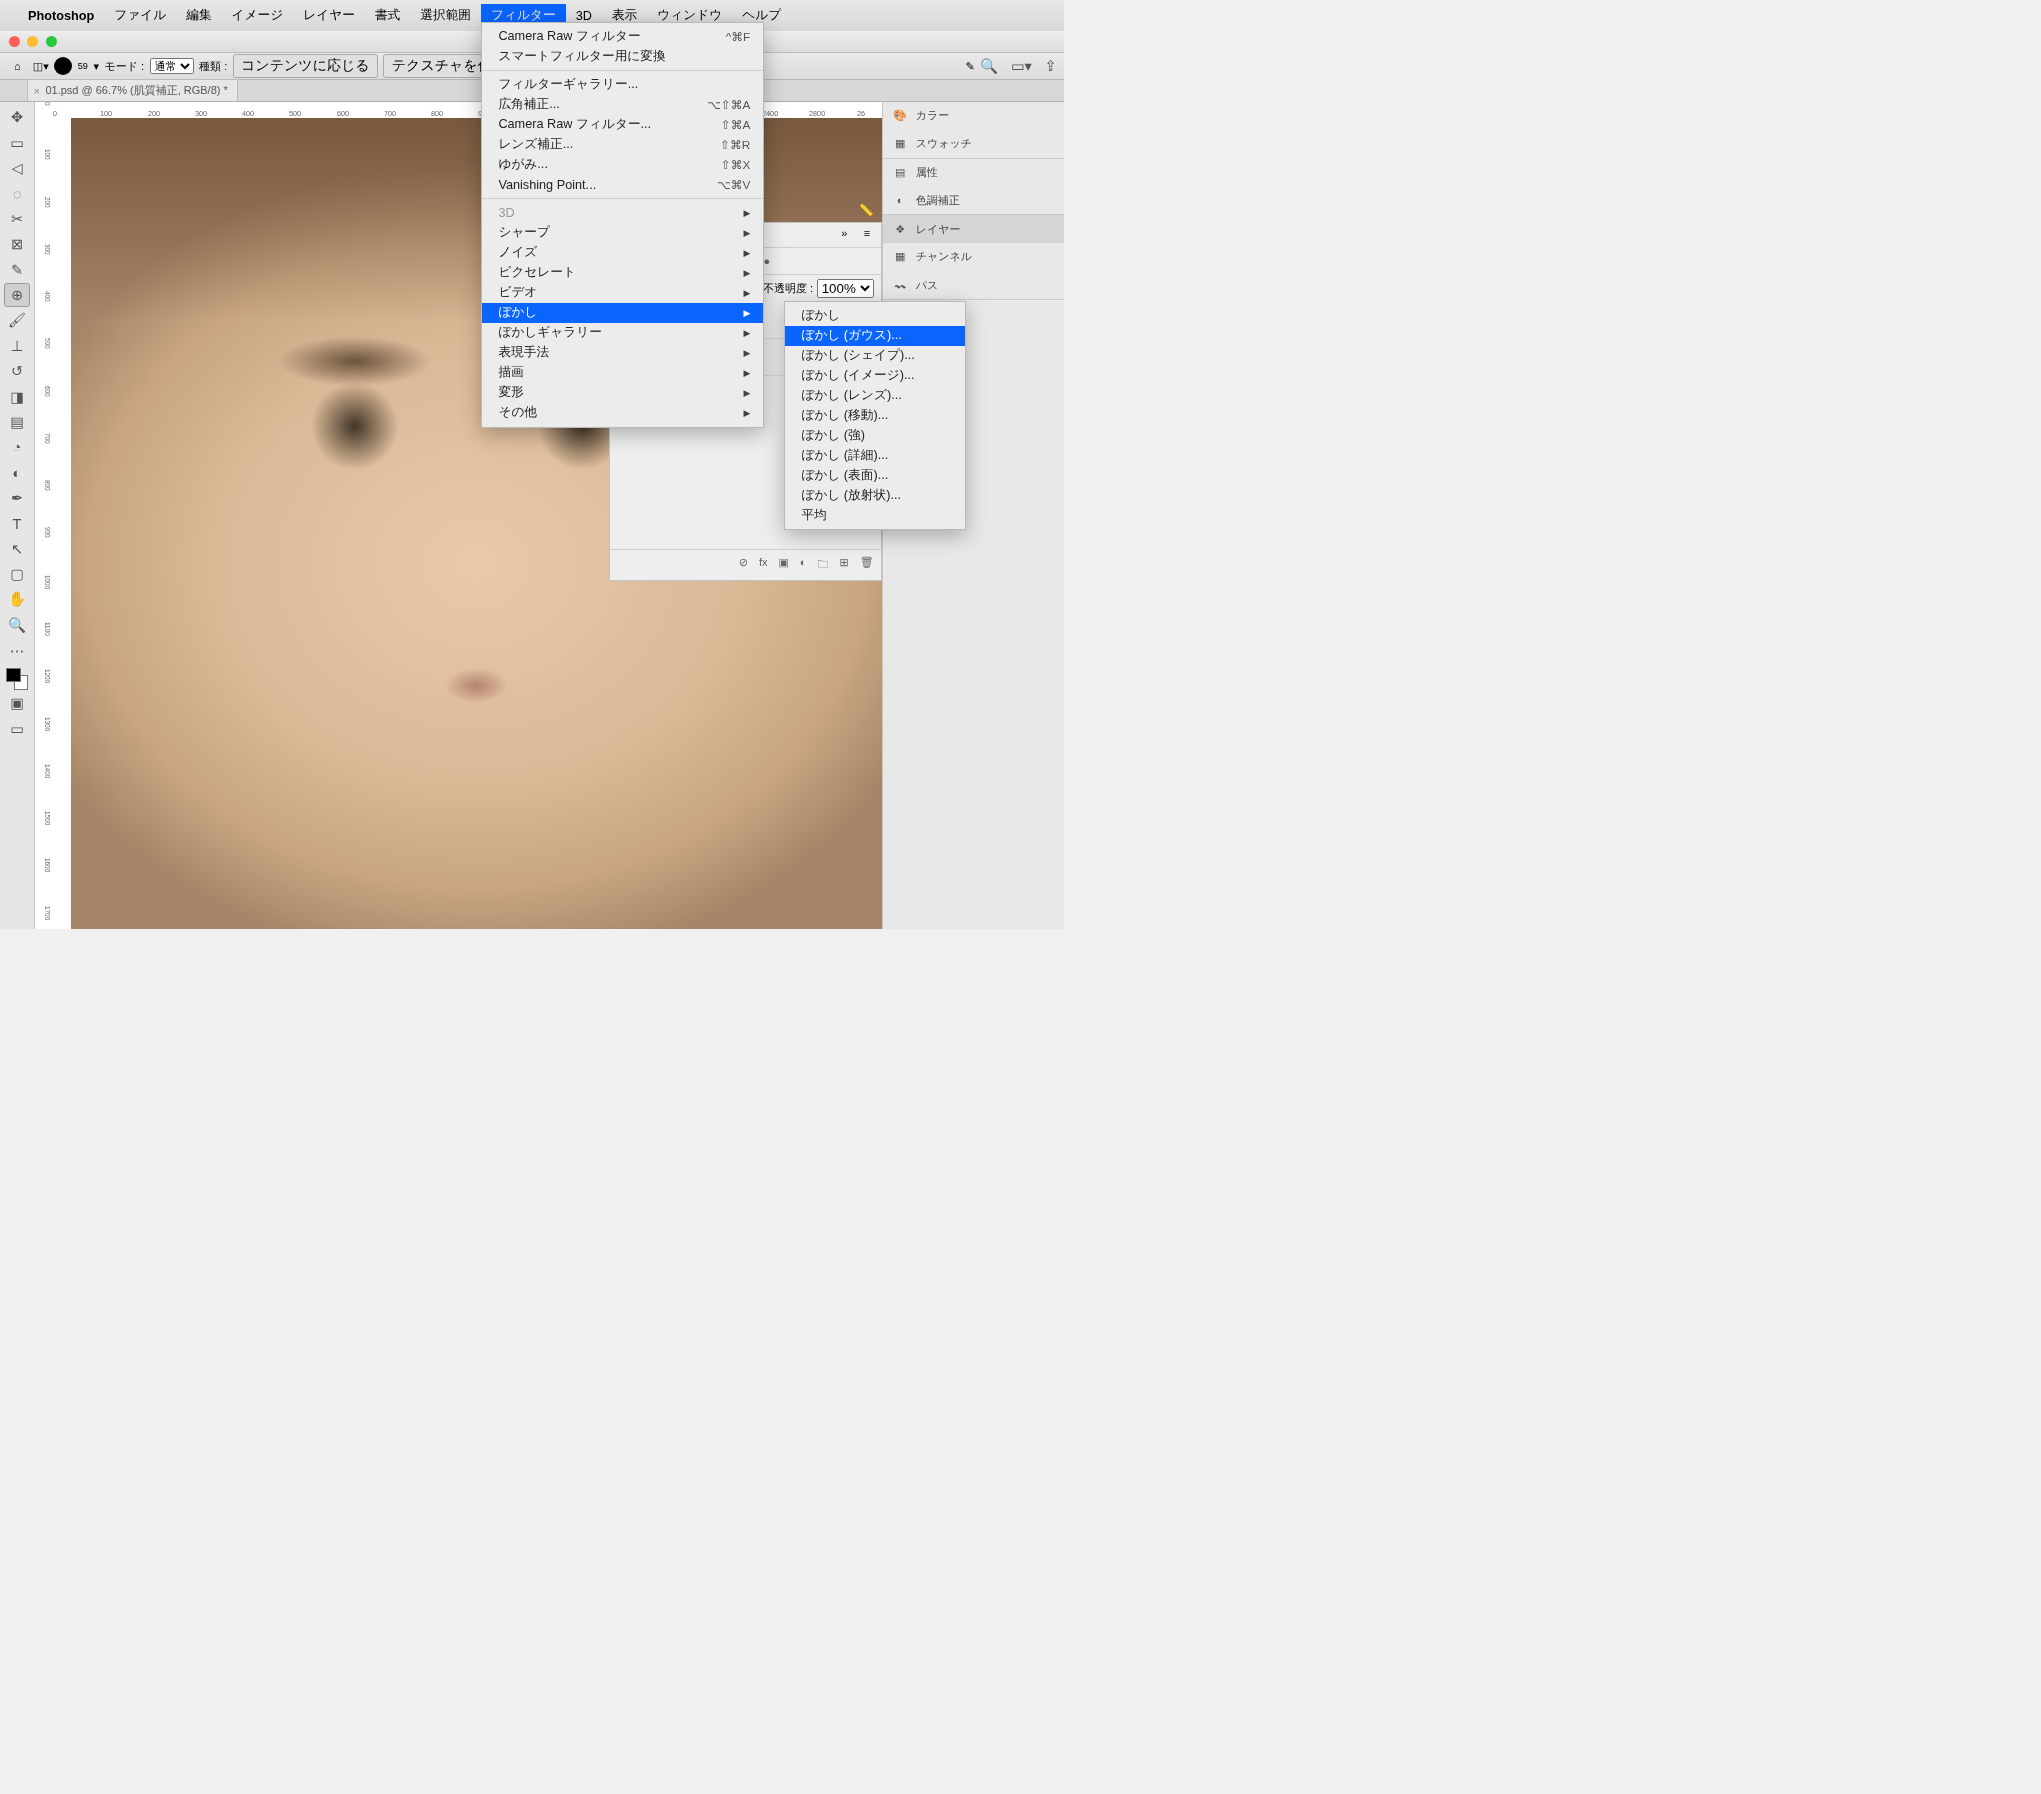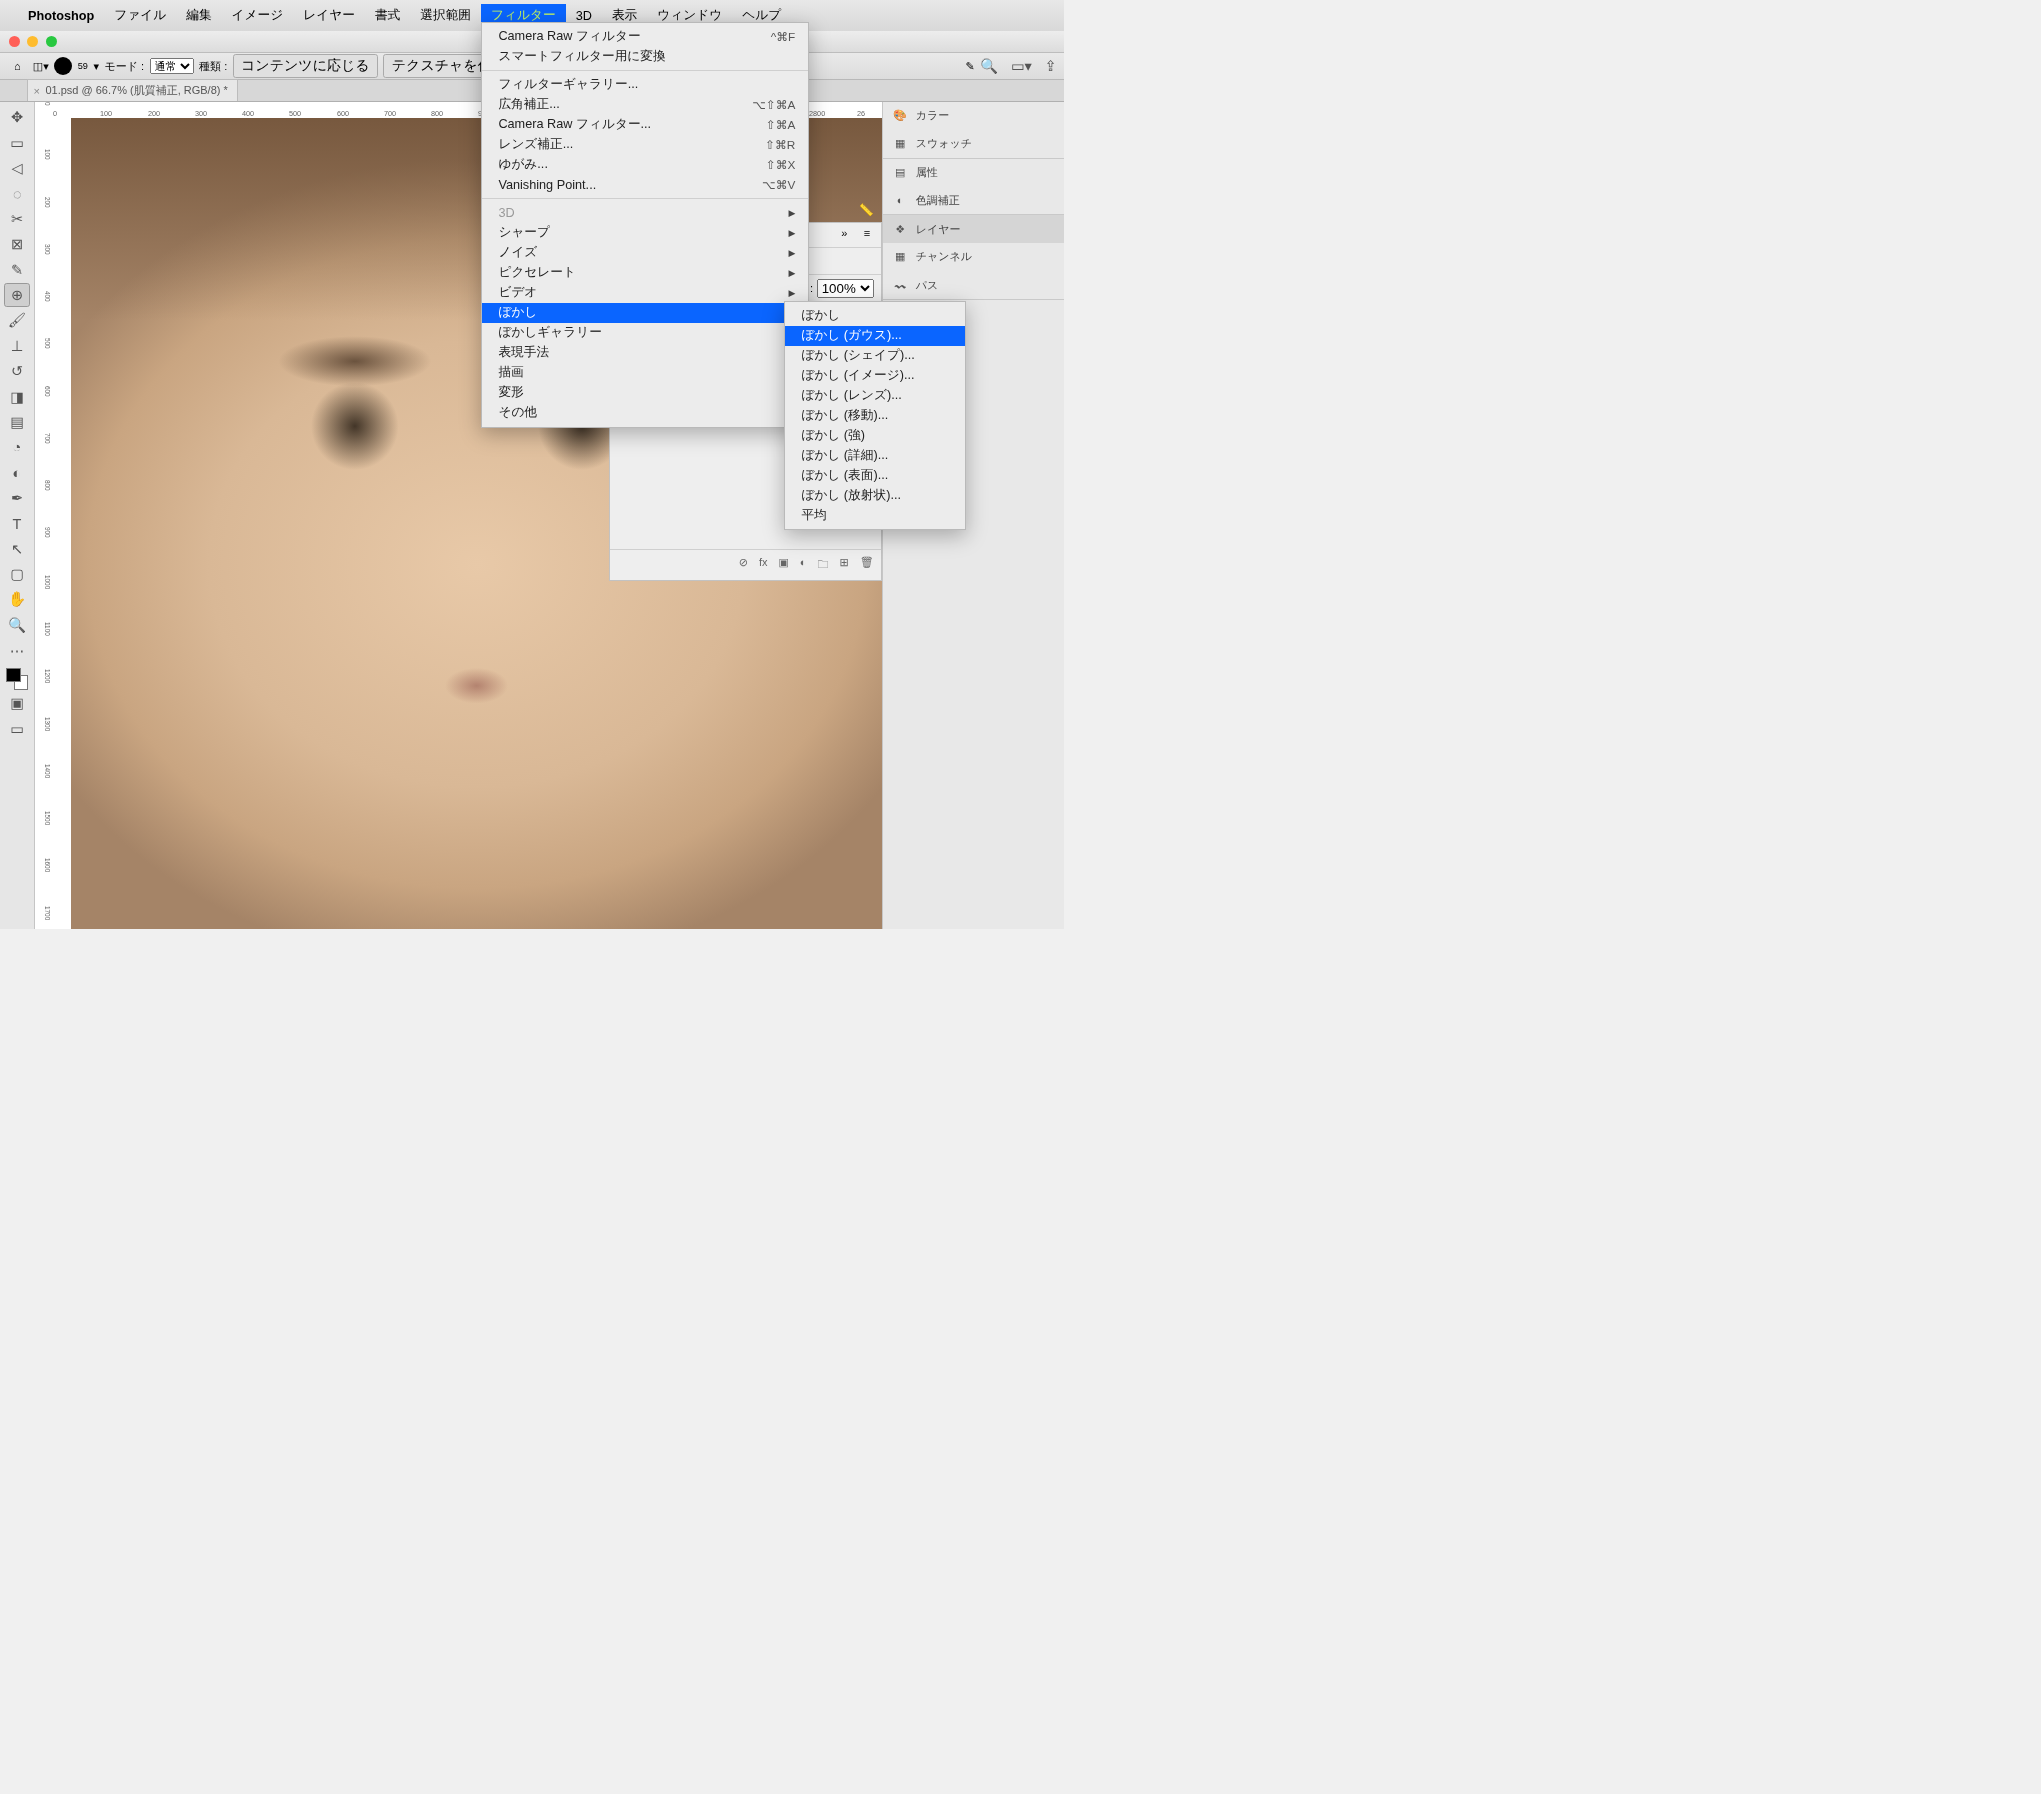--- a/index.html
+++ b/index.html
@@ -3,21 +3,21 @@
 <meta charset="utf-8">
 <style>
   * { margin:0; padding:0; box-sizing:border-box; font-family:-apple-system,"Hiragino Sans","Helvetica Neue",Arial,sans-serif; }
   body { background:#f0f0f0; color:#000; font-size:11.8px; width:1064px; height:944px; overflow:hidden; }
 
   
   .mac-menubar { height:31px; background:linear-gradient(#e8e8e8,#d8d8d8); display:flex; align-items:center; padding:0 9px; gap:0; font-size:12.7px; }
   .mac-menubar .apple { font-size:14.5px; padding:0 9px 0 0; }
   .mac-menubar .item { padding:2.7px 10px; cursor:default; }
   .mac-menubar .item.app { font-weight:600; }
-  .mac-menubar .item.active { background:#0a65ff; color:#bef264; }
+  .mac-menubar .item.active { background:#0a65ff; color:#e5e5e5; }
 
   
   .window { position:relative; }
   .titlebar { height:22px; background:linear-gradient(#ededed,#dcdcdc); display:flex; align-items:center; padding:0 9px; border-bottom:0.9px solid #bdbdbd;}
   .traffic { display:flex; gap:7.3px; }
   .dot { width:11px; height:11px; border-radius:50%; }
   .dot.red{background:#ff5f57;} .dot.yellow{background:#febc2e;} .dot.green{background:#28c840;}
   .titlebar .title { flex:1; text-align:center; color:#444; font-size:11.8px;}
 
   
@@ -84,21 +84,21 @@
 
   
   .menu { position:absolute; background:#ececec; border:0.9px solid #b9b9b9; box-shadow:0 5.5px 20px rgba(0,0,0,.28); font-size:12.7px; color:#222; padding:3.6px 0;}
   .menu .mi{display:flex; align-items:center; justify-content:space-between; padding:1.8px 12.7px 1.8px 16.4px; height:20px;}
   .menu .mi .sc{color:#555; font-size:11.8px;}
   .menu .mi.sub::after{content:"▶"; font-size:9px; color:#444; margin-left:9px;}
   .menu .mi.disabled{color:#9a9a9a;}
   .menu .mi.hover{background:#0a65ff;color:#fff;}
   .menu .mi.hover::after{color:#fff;}
   .menu hr{border:none;border-top:0.9px solid #cfcfcf;margin:3.6px 0;}
-  #menu-filter{ top:22px; left:481px; width:328px; z-index:30;}
+  #menu-filter{ top:22px; left:481px; width:283px; z-index:30;}
   #menu-blur{ top:301px; left:784px; width:182px; z-index:31;}
 
   
   .dock { position:absolute; top:91px; right:182px; width:31px; display:flex;flex-direction:column;gap:5.5px;align-items:center;padding:5.5px 0;}
   .dock .dic{width:23.6px;height:23.6px;display:flex;align-items:center;justify-content:center;color:#666;}
 
   
   .status{height:20px;background:#e9e9e9;border-top:0.9px solid #c4c4c4;display:flex;align-items:center;gap:16.4px;padding:0 11px;font-size:11px;color:#444;}
   .status .sep{color:#aaa;}
 </style>

